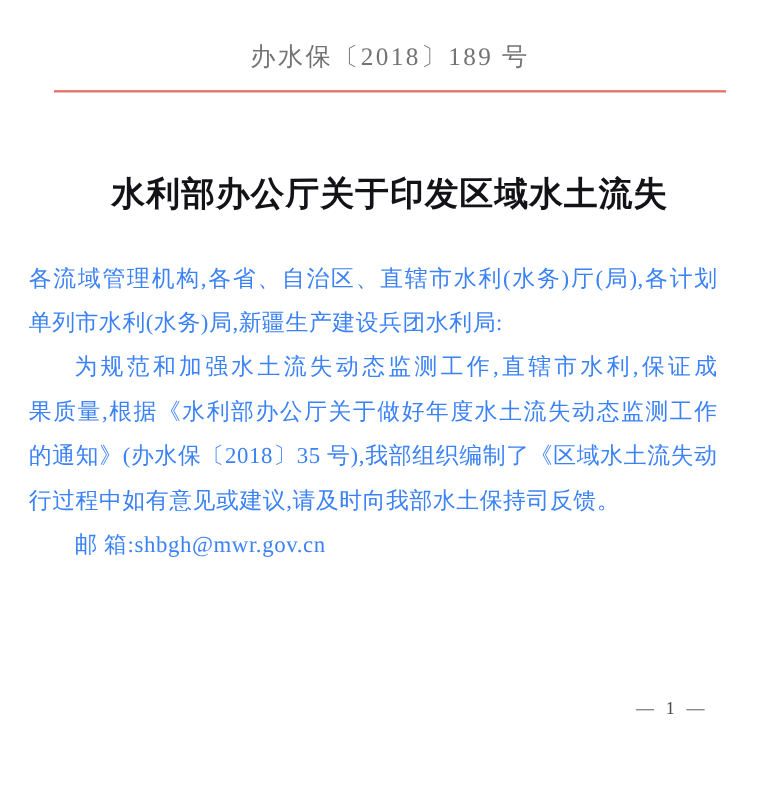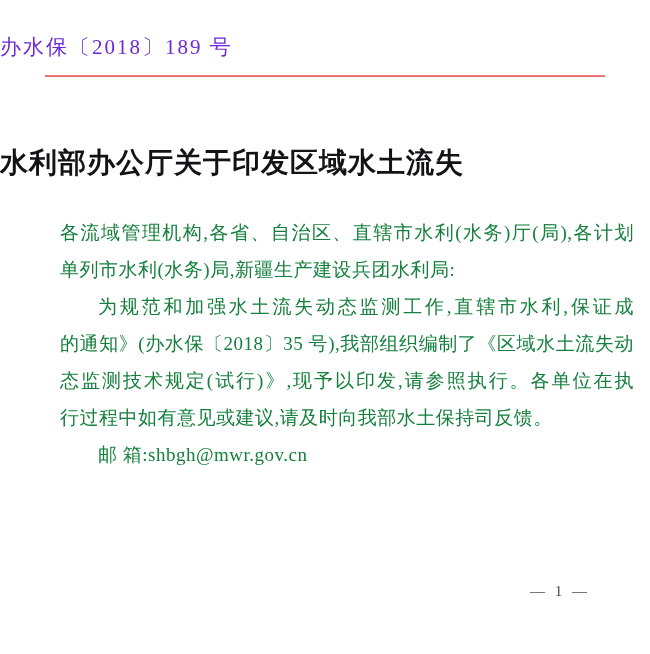--- a/index.html
+++ b/index.html
@@ -10,46 +10,48 @@
   .page {
     position: relative;
     width: 650px;
     height: 654px;
     background: #ffffff;
     overflow: hidden;
     font-family: "Liberation Serif", "DejaVu Serif", serif;
   }
   .doc-number {
     margin-top: 34px;
+    text-align: center;
     font-size: 21px;
     line-height: 26px;
     letter-spacing: 2px;
-    color: #6d28d9;
+    color: #737373;
   }
   .red-line {
     width: 560px;
     height: 2px;
     margin: 15px auto 0 auto;
     background: linear-gradient(to bottom, #f0918d, #e05a55);
     border: none;
   }
   .title-block {
     margin-top: 62px;
+    text-align: center;
     color: #131317;
     font-weight: bold;
     font-size: 28px;
     line-height: 47px;
     letter-spacing: 1px;
   }
   .body-block {
-    margin: 28px 38px 0 60px;
+    margin: 28px 38px 0 24px;
     width: 574px;
     font-size: 19px;
     line-height: 37px;
-    color: #15803d;
+    color: #3b82f6;
     letter-spacing: 0.5px;
     font-family: Liberation Serif, serif;
   }
   .body-line {
     text-align: justify;
   }
   .jl {
     text-align-last: justify;
   }
   .indent {
@@ -78,21 +80,21 @@
   <div class="red-line"></div>
 
   <div class="title-block">
     <div>水利部办公厅关于印发区域水土流失</div>
   </div>
 
   <div class="body-block">
     <div class="body-line jl">各流域管理机构,各省、自治区、直辖市水利(水务)厅(局),各计划</div>
     <div class="body-line plain">单列市水利(水务)局,新疆生产建设兵团水利局:</div>
     <div class="body-line jl indent">为规范和加强水土流失动态监测工作,直辖市水利,保证成</div>
+    <div class="body-line jl">果质量,根据《水利部办公厅关于做好年度水土流失动态监测工作</div>
     <div class="body-line jl">的通知》(办水保〔2018〕35 号),我部组织编制了《区域水土流失动</div>
-    <div class="body-line jl">态监测技术规定(试行)》,现予以印发,请参照执行。各单位在执</div>
     <div class="body-line plain">行过程中如有意见或建议,请及时向我部水土保持司反馈。</div>
     <div class="body-line plain indent">邮  箱:shbgh@mwr.gov.cn</div>
   </div>
 
   <div class="page-footer">— 1 —</div>
 
 </div>
 
 </body></html>

